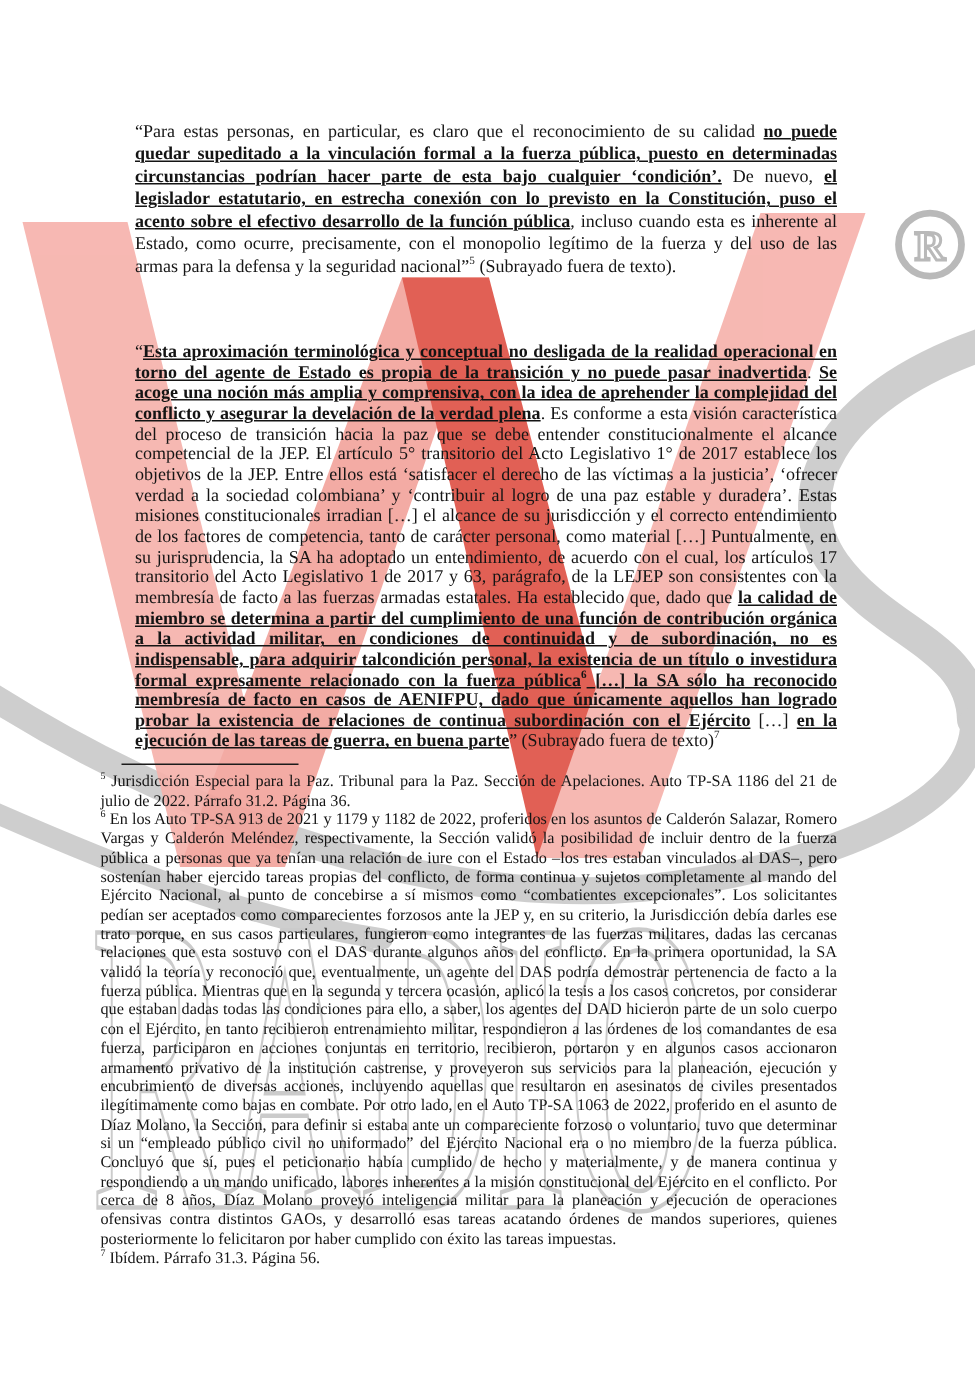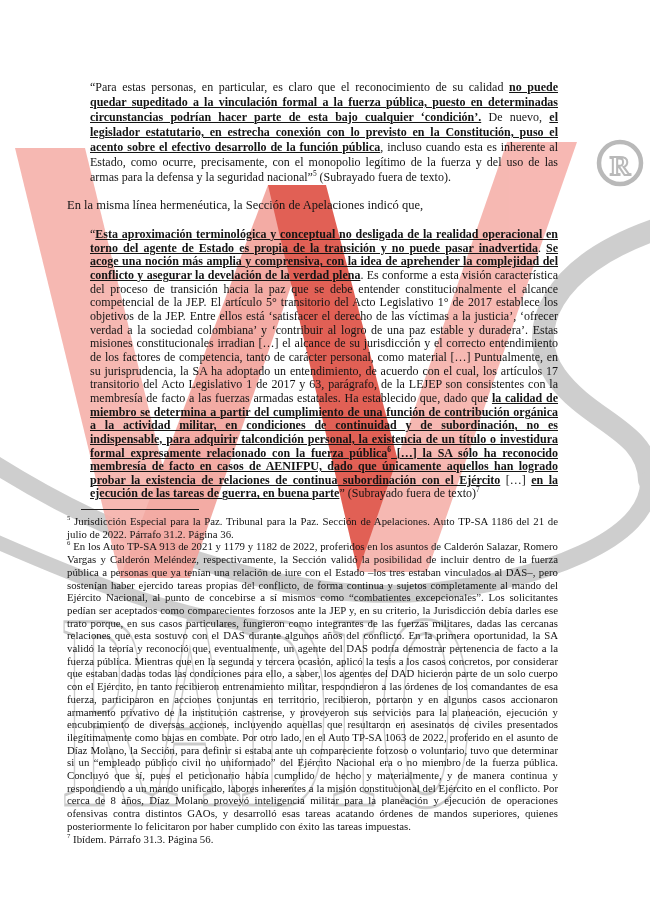--- a/index.html
+++ b/index.html
@@ -61,21 +61,20 @@
     <g>
       <circle cx="620" cy="163" r="21" fill="none" stroke="#b9b9b9" stroke-width="4.5"></circle>
       <text x="620" y="165" font-size="28" font-weight="bold" font-family="Liberation Serif, serif" text-anchor="middle" dominant-baseline="central" fill="none" stroke="#b9b9b9" stroke-width="2">R</text>
     </g>
   </svg>
 
   <div class="content">
 
     <div class="bq quote1"><span>“Para estas personas, en particular, es claro que el reconocimiento de su calidad </span><span class="r-b r-u">no puede quedar supeditado a la vinculación formal a la fuerza pública, puesto en determinadas circunstancias podrían hacer parte de esta bajo cualquier ‘condición’.</span><span> De nuevo, </span><span class="r-b r-u">el legislador estatutario, en estrecha conexión con lo previsto en la Constitución, puso el acento sobre el efectivo desarrollo de la función pública</span><span>, incluso cuando esta es inherente al Estado, como ocurre, precisamente, con el monopolio legítimo de la fuerza y del uso de las armas para la defensa y la seguridad nacional”</span><sup>5</sup><span> (Subrayado fuera de texto).</span></div>
 
-    <div class="intro">En la misma línea hermenéutica, la Sección de Apelaciones indicó que,</div>
 
     <div class="bq quote2"><span>“</span><span class="r-b r-u">Esta aproximación terminológica y conceptual no desligada de la realidad operacional en torno del agente de Estado es propia de la transición y no puede pasar inadvertida</span><span>. </span><span class="r-b r-u">Se acoge una noción más amplia y comprensiva, con la idea de aprehender la complejidad del conflicto y asegurar la develación de la verdad plena</span><span>. Es conforme a esta visión característica del proceso de transición hacia la paz que se debe entender constitucionalmente el alcance competencial de la JEP. El artículo 5° transitorio del Acto Legislativo 1° de 2017 establece los objetivos de la JEP. Entre ellos está ‘satisfacer el derecho de las víctimas a la justicia’, ‘ofrecer verdad a la sociedad colombiana’ y ‘contribuir al logro de una paz estable y duradera’. Estas misiones constitucionales irradian […] el alcance de su jurisdicción y el correcto entendimiento de los factores de competencia, tanto de carácter personal, como material […] Puntualmente, en su jurisprudencia, la SA ha adoptado un entendimiento, de acuerdo con el cual, los artículos 17 transitorio del Acto Legislativo 1 de 2017 y 63, parágrafo, de la LEJEP son consistentes con la membresía de facto a las fuerzas armadas estatales. Ha establecido que, dado que </span><span class="r-b r-u">la calidad de miembro se determina a partir del cumplimiento de una función de contribución orgánica a la actividad militar, en condiciones de continuidad y de subordinación, no es indispensable, para adquirir talcondición personal, la existencia de un título o investidura formal expresamente relacionado con la fuerza pública</span><sup class="r-b">6</sup><span class="r-b r-u"> […] la SA sólo ha reconocido membresía de facto en casos de AENIFPU, dado que únicamente aquellos han logrado probar la existencia de relaciones de continua subordinación con el Ejército</span><span> […] </span><span class="r-b r-u">en la ejecución de las tareas de guerra, en buena parte</span><span>” (Subrayado fuera de texto)</span><sup>7</sup></div>
 
     <div class="fn-rule"></div>
 
     <div class="footnotes">
       <p><sup>5</sup><span><span> Jurisdicción Especial para la Paz. Tribunal para la Paz. Sección de Apelaciones. Auto TP-SA 1186 del 21 de julio de 2022. Párrafo 31.2. Página 36.</span></span></p>
       <p><sup>6</sup><span><span> En los Auto TP-SA 913 de 2021 y 1179 y 1182 de 2022, proferidos en los asuntos de Calderón Salazar, Romero Vargas y Calderón Meléndez, respectivamente, la Sección validó la posibilidad de incluir dentro de la fuerza pública a personas que ya tenían una relación de iure con el Estado –los tres estaban vinculados al DAS–, pero sostenían haber ejercido tareas propias del conflicto, de forma continua y sujetos completamente al mando del Ejército Nacional, al punto de concebirse a sí mismos como “combatientes excepcionales”. Los solicitantes pedían ser aceptados como comparecientes forzosos ante la JEP y, en su criterio, la Jurisdicción debía darles ese trato porque, en sus casos particulares, fungieron como integrantes de las fuerzas militares, dadas las cercanas relaciones que esta sostuvo con el DAS durante algunos años del conflicto. En la primera oportunidad, la SA validó la teoría y reconoció que, eventualmente, un agente del DAS podría demostrar pertenencia de facto a la fuerza pública. Mientras que en la segunda y tercera ocasión, aplicó la tesis a los casos concretos, por considerar que estaban dadas todas las condiciones para ello, a saber, los agentes del DAD hicieron parte de un solo cuerpo con el Ejército, en tanto recibieron entrenamiento militar, respondieron a las órdenes de los comandantes de esa fuerza, participaron en acciones conjuntas en territorio, recibieron, portaron y en algunos casos accionaron armamento privativo de la institución castrense, y proveyeron sus servicios para la planeación, ejecución y encubrimiento de diversas acciones, incluyendo aquellas que resultaron en asesinatos de civiles presentados ilegítimamente como bajas en combate. Por otro lado, en el Auto TP-SA 1063 de 2022, proferido en el asunto de Díaz Molano, la Sección, para definir si estaba ante un compareciente forzoso o voluntario, tuvo que determinar si un “empleado público civil no uniformado” del Ejército Nacional era o no miembro de la fuerza pública. Concluyó que sí, pues el peticionario había cumplido de hecho y materialmente, y de manera continua y respondiendo a un mando unificado, labores inherentes a la misión constitucional del Ejército en el conflicto. Por cerca de 8 años, Díaz Molano proveyó inteligencia militar para la planeación y ejecución de operaciones ofensivas contra distintos GAOs, y desarrolló esas tareas acatando órdenes de mandos superiores, quienes posteriormente lo felicitaron por haber cumplido con éxito las tareas impuestas.</span></span></p>
       <p><sup>7</sup><span><span> Ibídem. Párrafo 31.3. Página 56.</span></span></p>
     </div>

